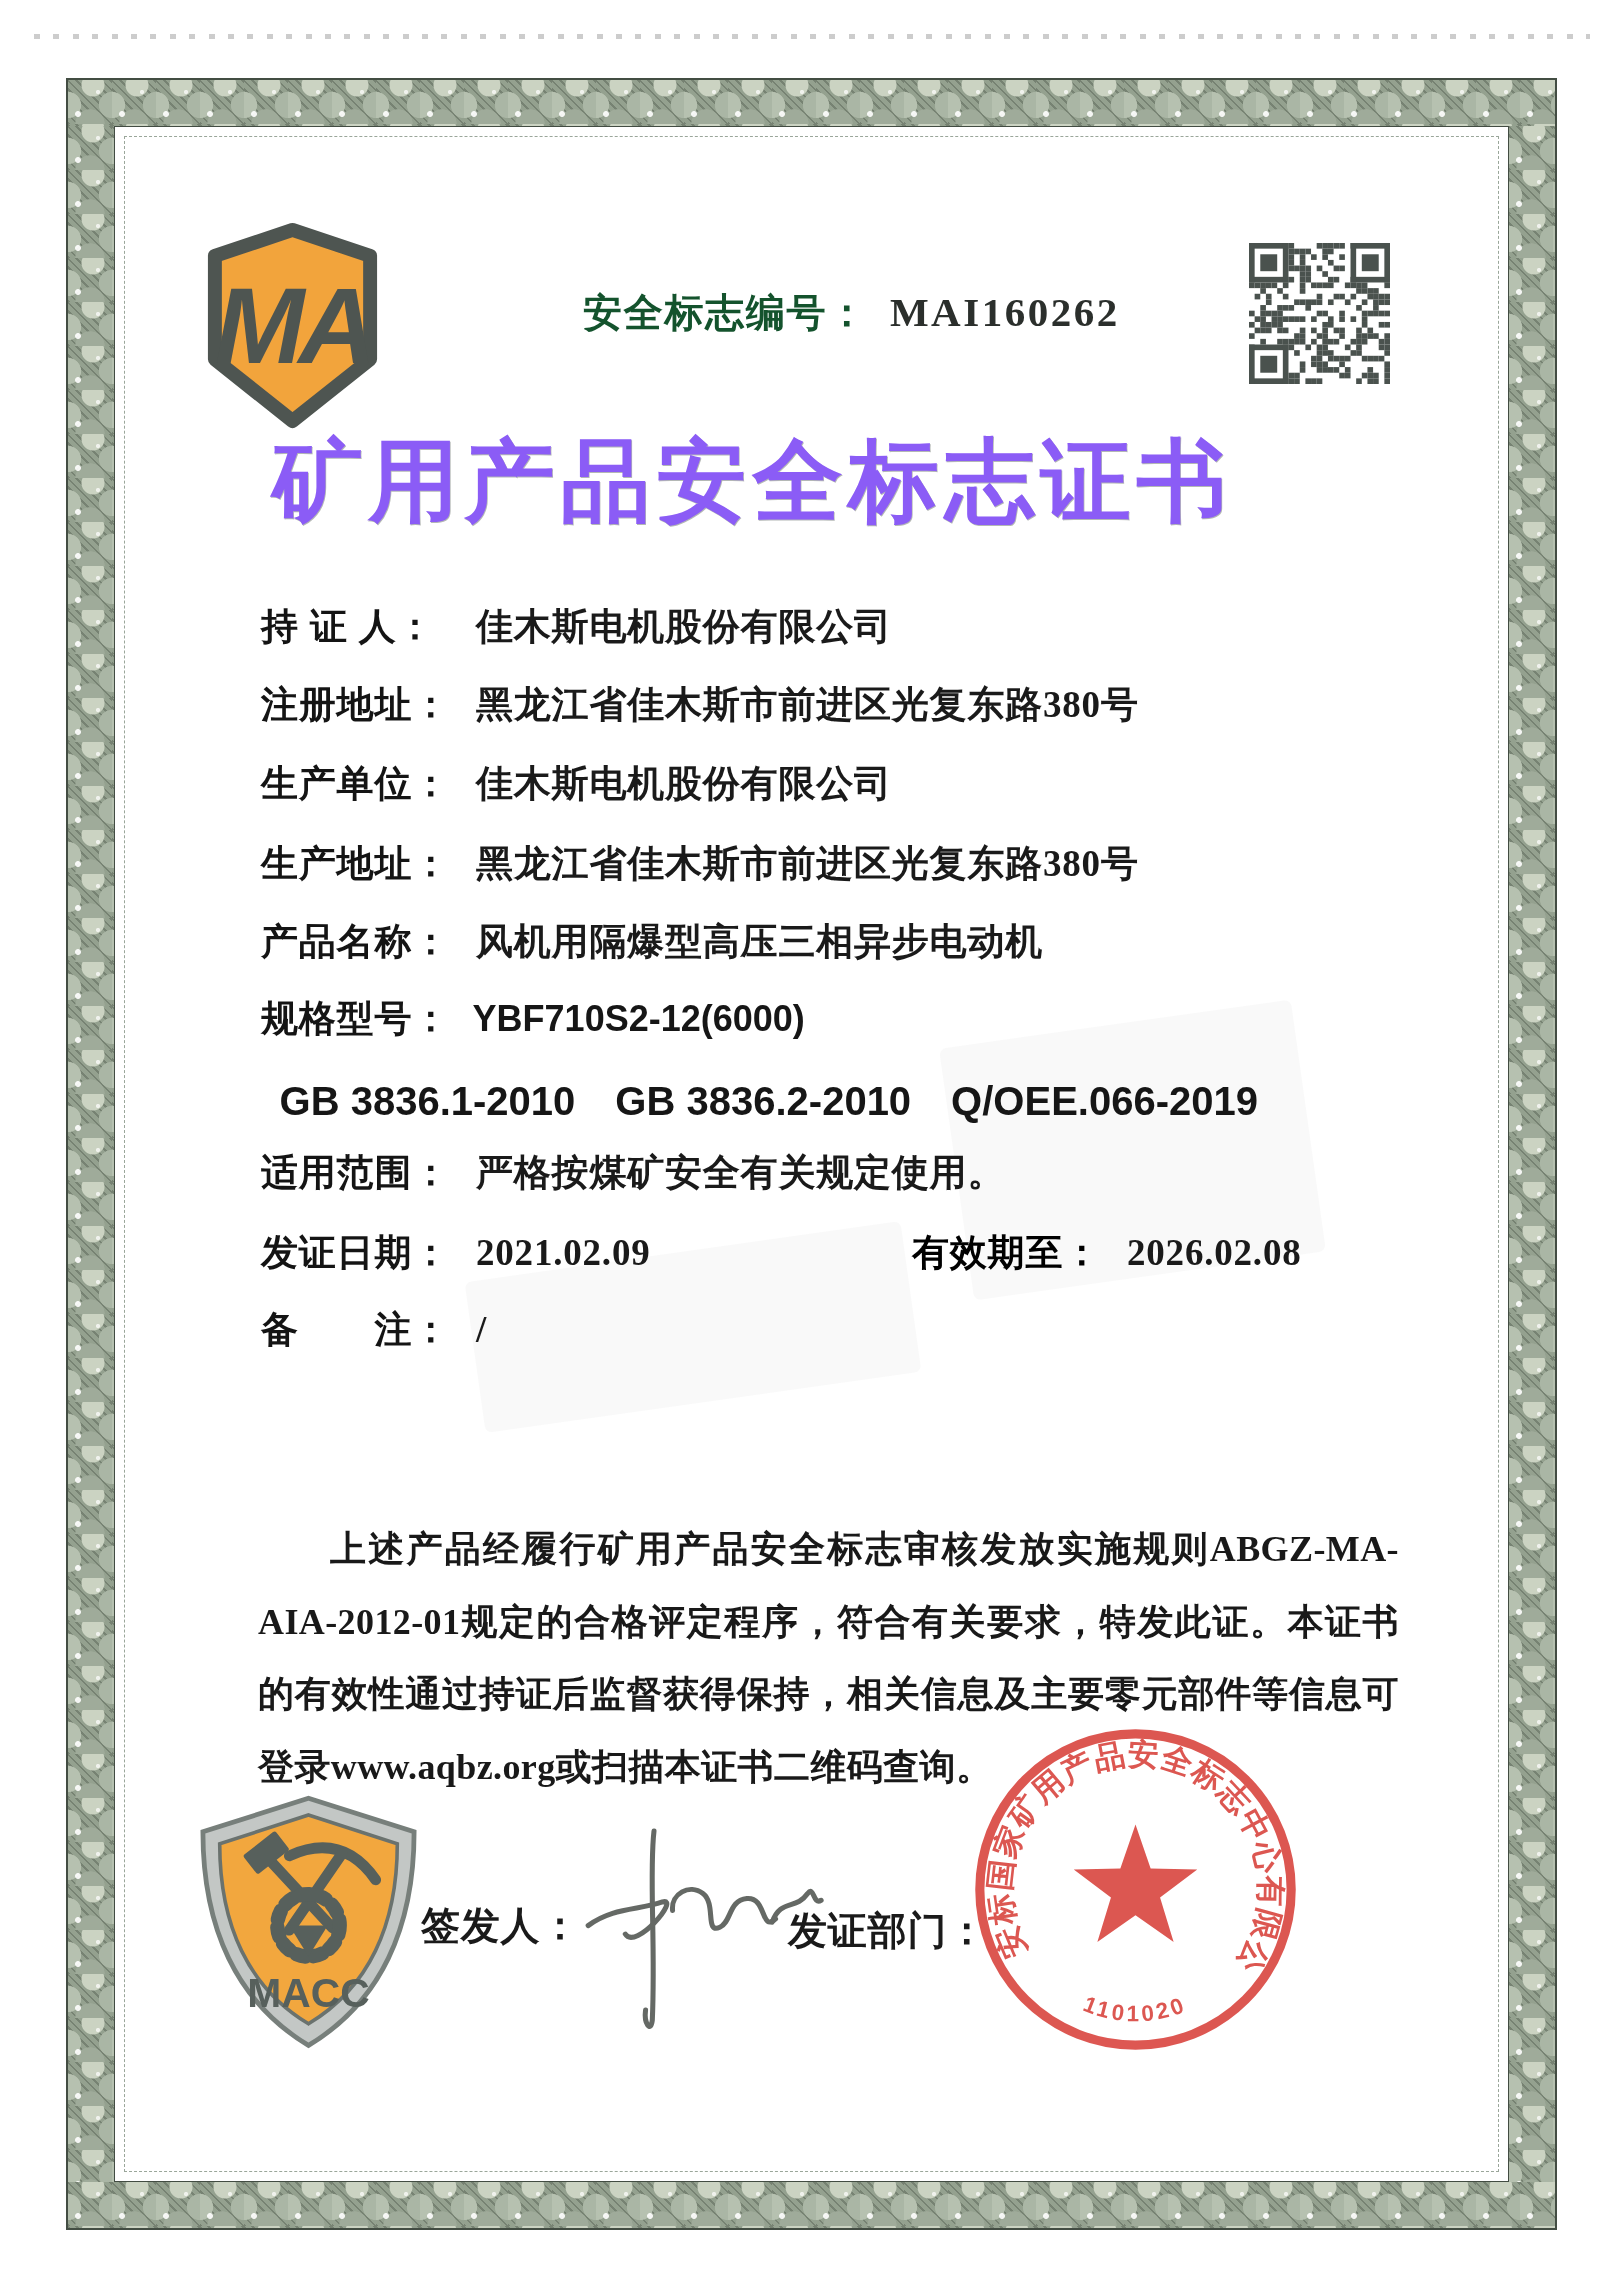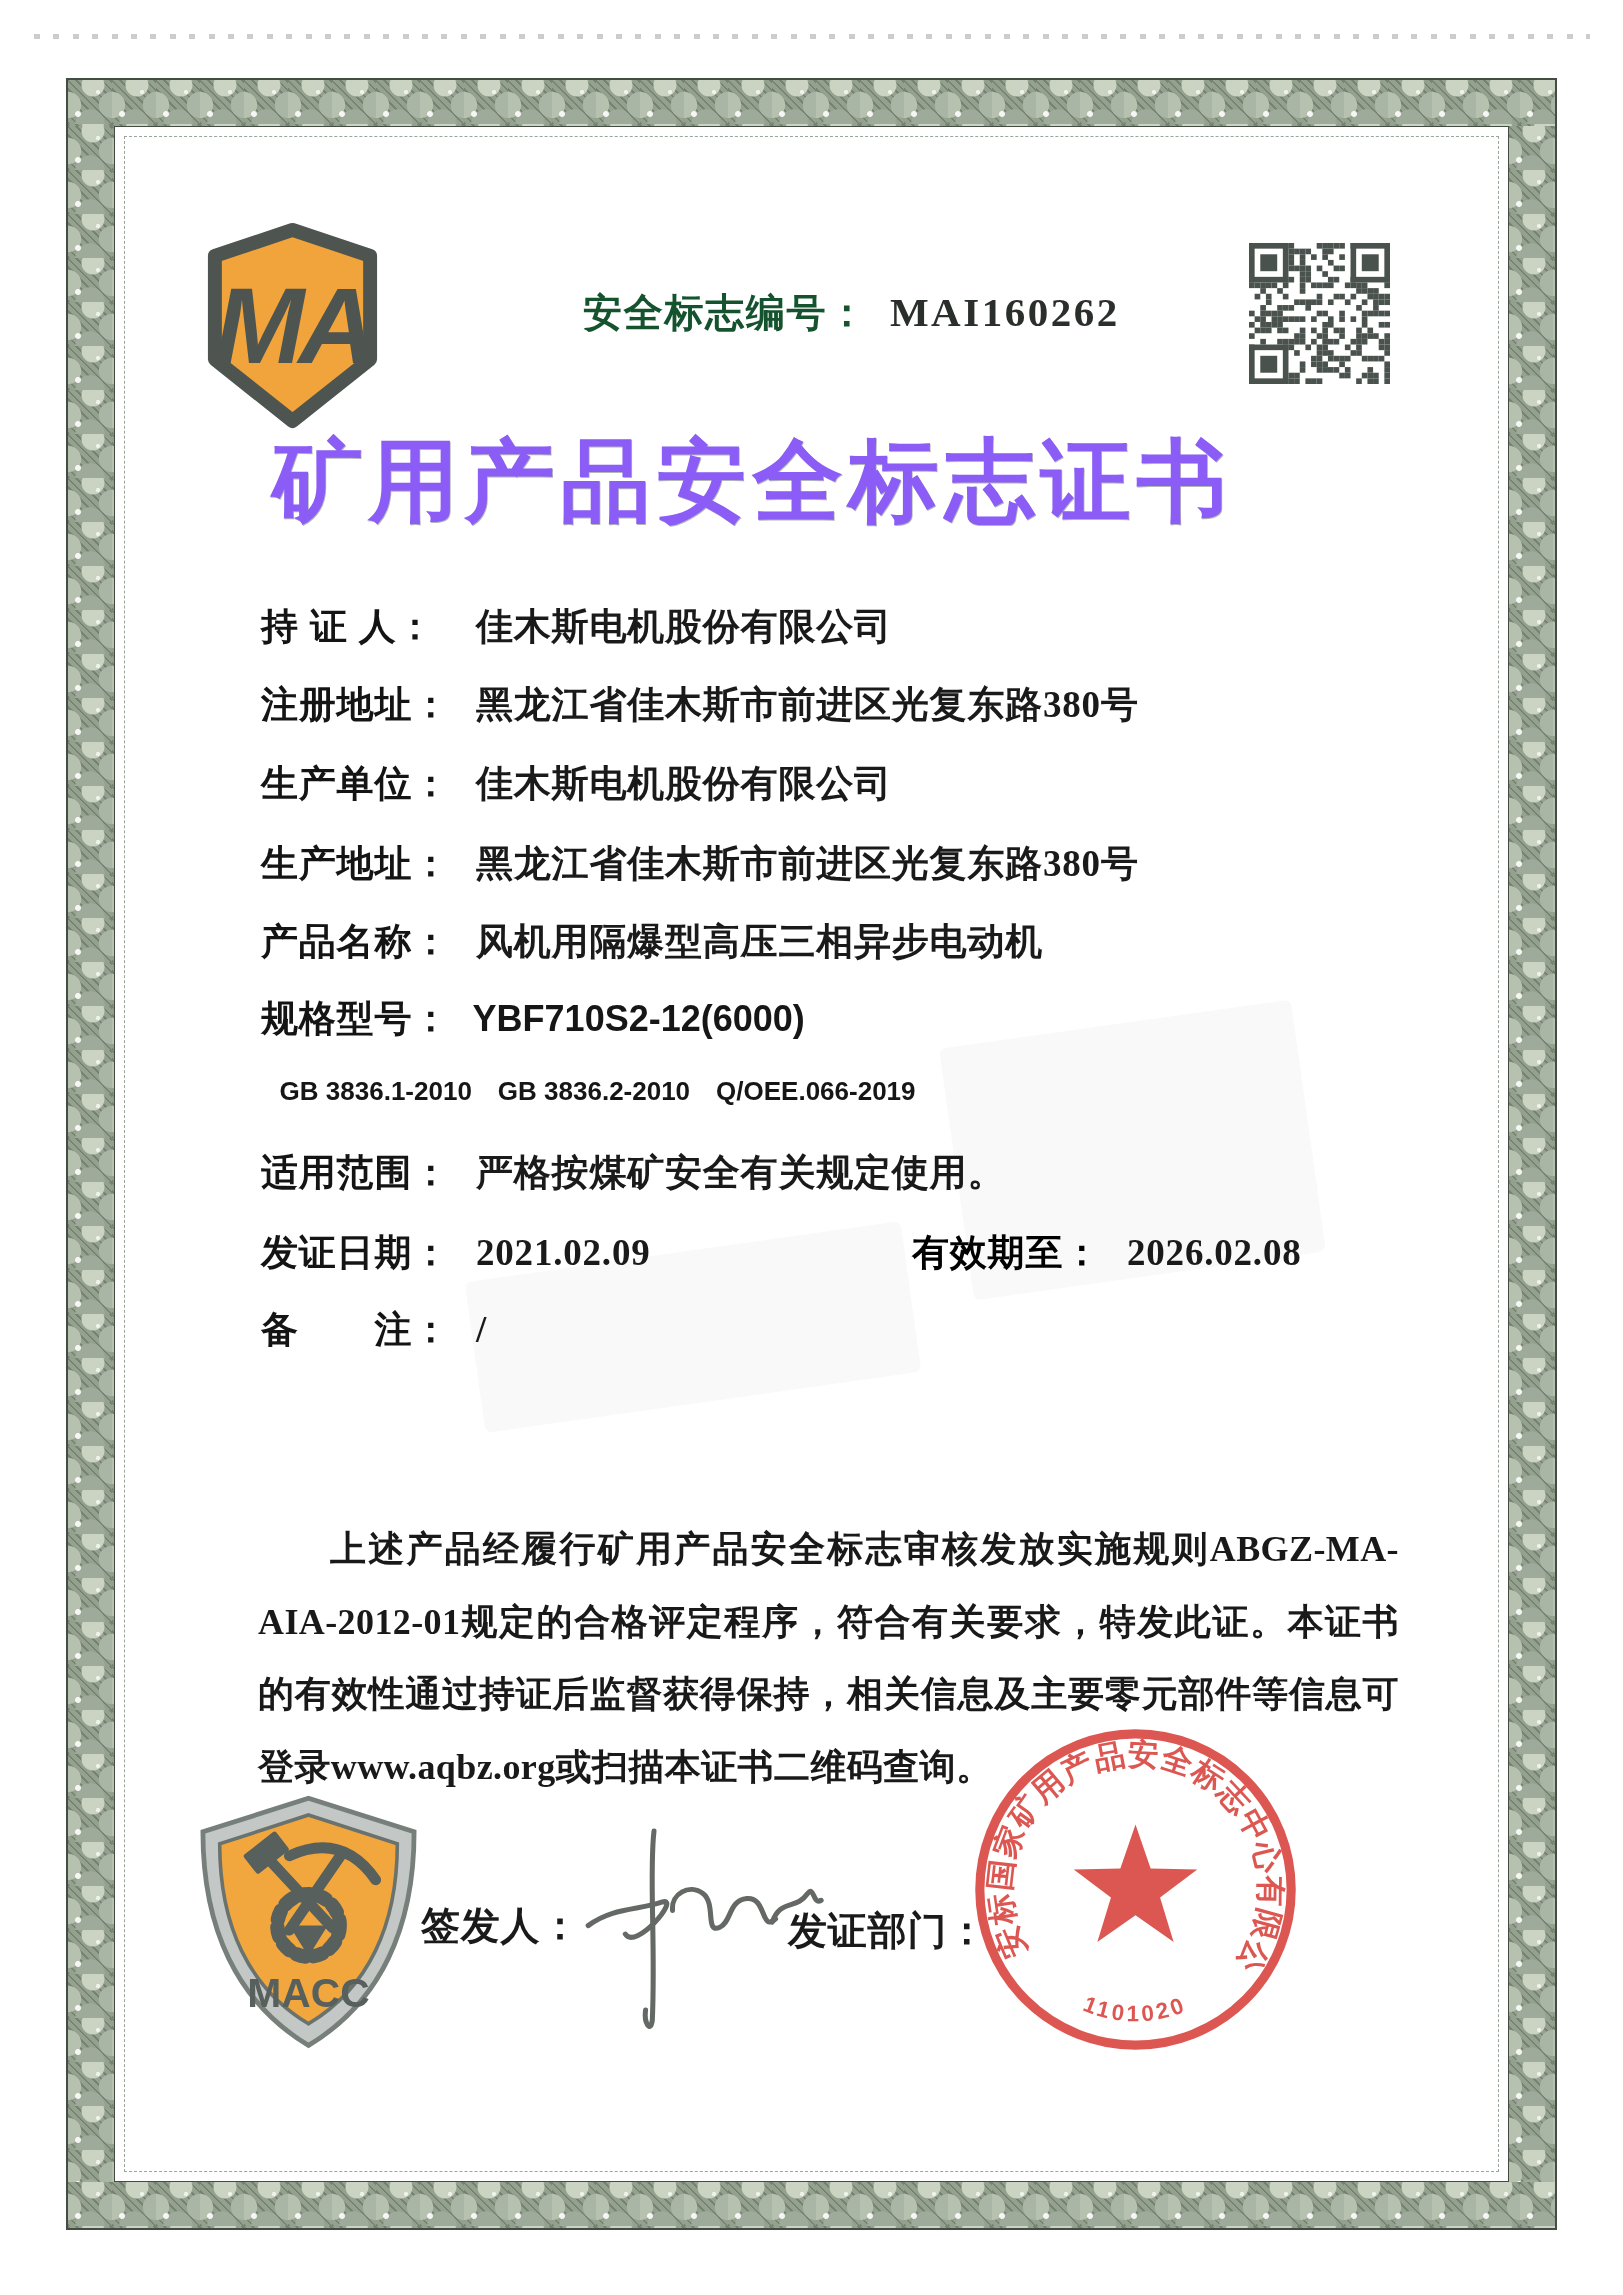--- a/index.html
+++ b/index.html
@@ -63,21 +63,21 @@
   .row{position:absolute;left:233px;display:flex;align-items:baseline;white-space:nowrap;margin-left:28px;}
   .lbl{
     font-family:"Liberation Sans",sans-serif;font-weight:bold;font-size:37px;color:#141414;
     width:193px;flex:0 0 auto;letter-spacing:0.8px;
   }
   .lbl-auto{width:auto;}
   .val{
     font-family:"Liberation Serif",serif;font-weight:600;font-size:37px;color:#1a1a1a;
     margin-left:22px;letter-spacing:0.8px;
   }
-  .val-std{font-family:"Liberation Sans",sans-serif;font-weight:bold;font-size:26px;letter-spacing:0;margin-left:18.6px;color:#161616;}
+  .val-std{font-family:"Liberation Sans",sans-serif;font-weight:bold;font-size:40px;letter-spacing:0;margin-left:18.6px;color:#161616;}
   .val-date{width:389px;flex:0 0 auto;}
   .lbl2{margin-left:47px;width:193px;flex:0 0 auto;font-family:"Liberation Sans",sans-serif;font-weight:bold;font-size:37px;color:#000000;letter-spacing:0.8px;}
   
   .statement{
     position:absolute;left:258px;top:1513px;width:1141px;
     font-family:"Liberation Serif",serif;font-weight:600;font-size:36px;color:#191919;
     line-height:2.02;text-align:justify;text-indent:2em;letter-spacing:0.4px;
   }
   
   .macc-badge{position:absolute;left:188px;top:1791px;width:241px;height:264px;}

